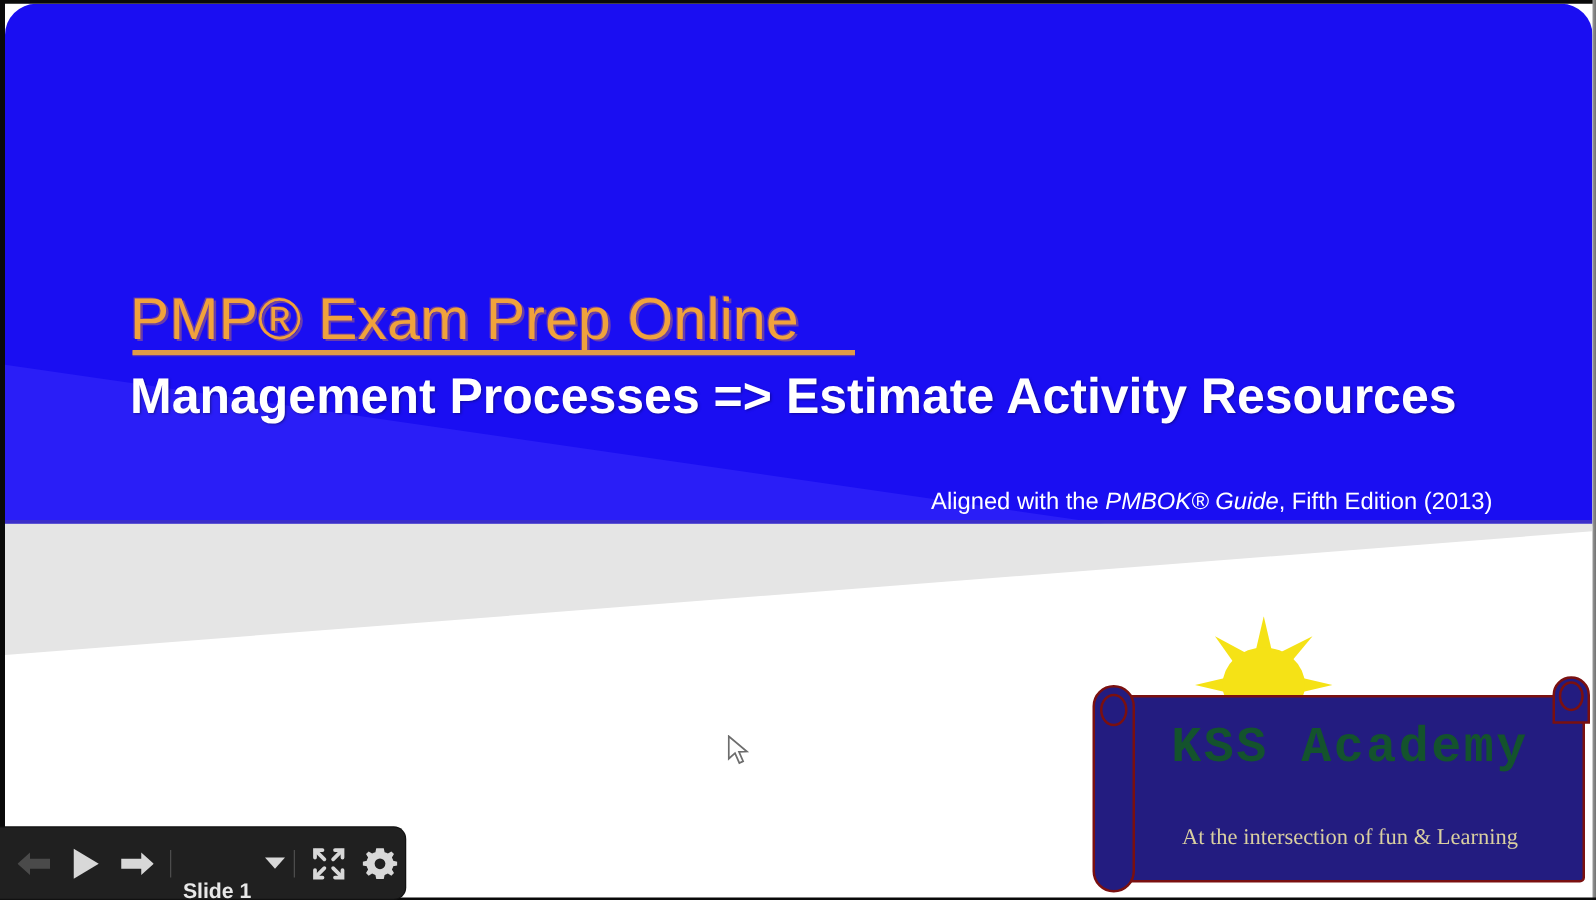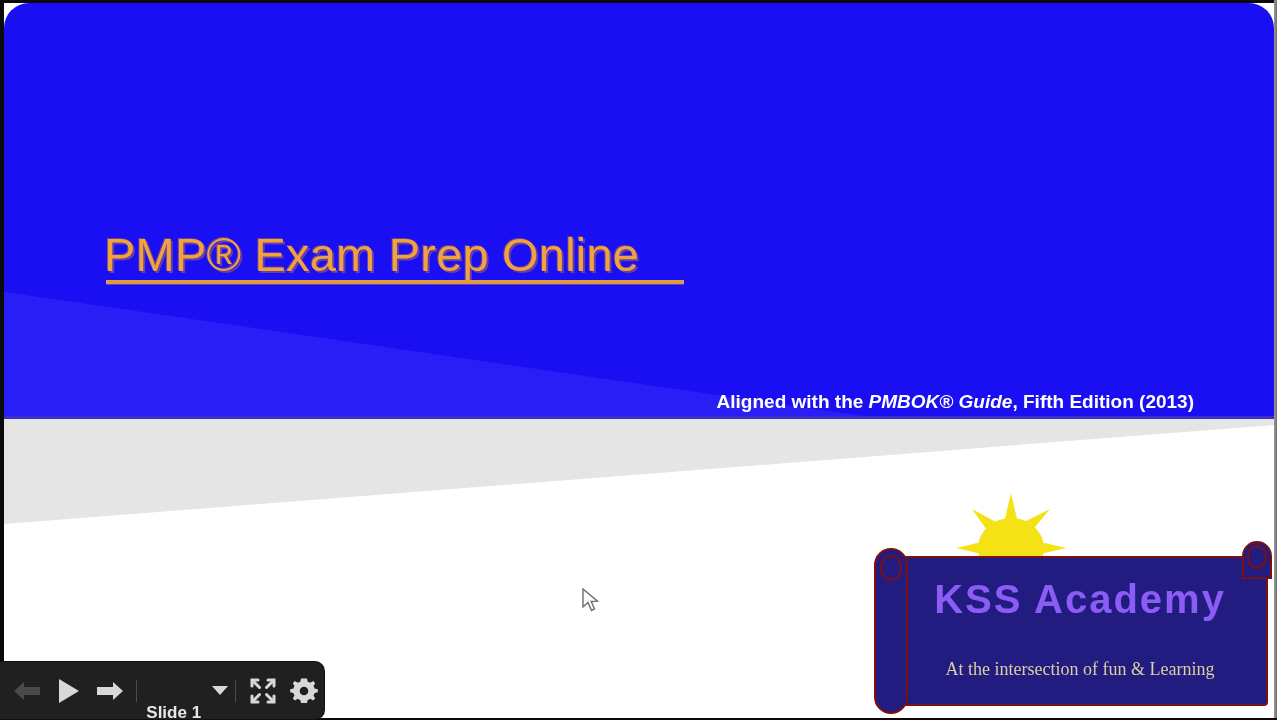--- a/index.html
+++ b/index.html
@@ -118,21 +118,21 @@
     white-space: nowrap;
   }
   .subline .line2 { display: block; }
 
   .aligned-note {
     position: absolute;
     left: 0; top: 388px;
     width: 1190px;
     text-align: right;
     font-size: 19px;
-    font-weight: bold;
+    font-weight: normal;
     color: #ffffff;
     white-space: nowrap;
   }
   .aligned-note i { font-style: italic; }
 
   
   #logo {
     position: absolute;
     left: 866px; top: 490px;
     width: 404px; height: 225px;
@@ -183,25 +183,25 @@
     background: #231c80;
     border: 2px solid #7a1010;
     border-radius: 10px 10px 4px 4px;
     z-index: 1;
   }
   .logo-title {
     position: absolute;
     left: 22px; top: 84px;
     width: 376px;
     text-align: center;
-    font-family: Liberation Sans, sans-serif;
+    font-family: Liberation Mono, monospace;
     font-weight: bold;
     font-size: 40px;
     letter-spacing: 2px;
-    color: #8b5cf6;
+    color: #14532d;
     z-index: 4;
     white-space: nowrap;
   }
   .logo-tagline {
     position: absolute;
     left: 22px; top: 134px;
     width: 376px;
     text-align: center;
     font-family: "Liberation Serif", serif;
     font-size: 18px;
@@ -277,20 +277,21 @@
     </div>
 
     <div class="gray-hairline"></div>
     <div class="gray-wedge"></div>
 
     <div class="title-block">
       <div class="headline">PMP® Exam Prep Online</div>
       <div class="headline-rule"></div>
 
       <div class="subline">
+        <span class="line2">Management Processes =&gt; Estimate Activity Resources</span>
       </div>
 
       <div class="aligned-note"><span>Aligned with the </span><i>PMBOK® Guide</i><span>, Fifth Edition (2013)</span></div>
     </div>
 
     <div id="logo">
       <div class="sun">
         <svg width="110" height="110" viewBox="0 0 110 110" aria-hidden="true">
           <g fill="#f5e216">
             <polygon points="55,0 62,30 48,30"></polygon>

